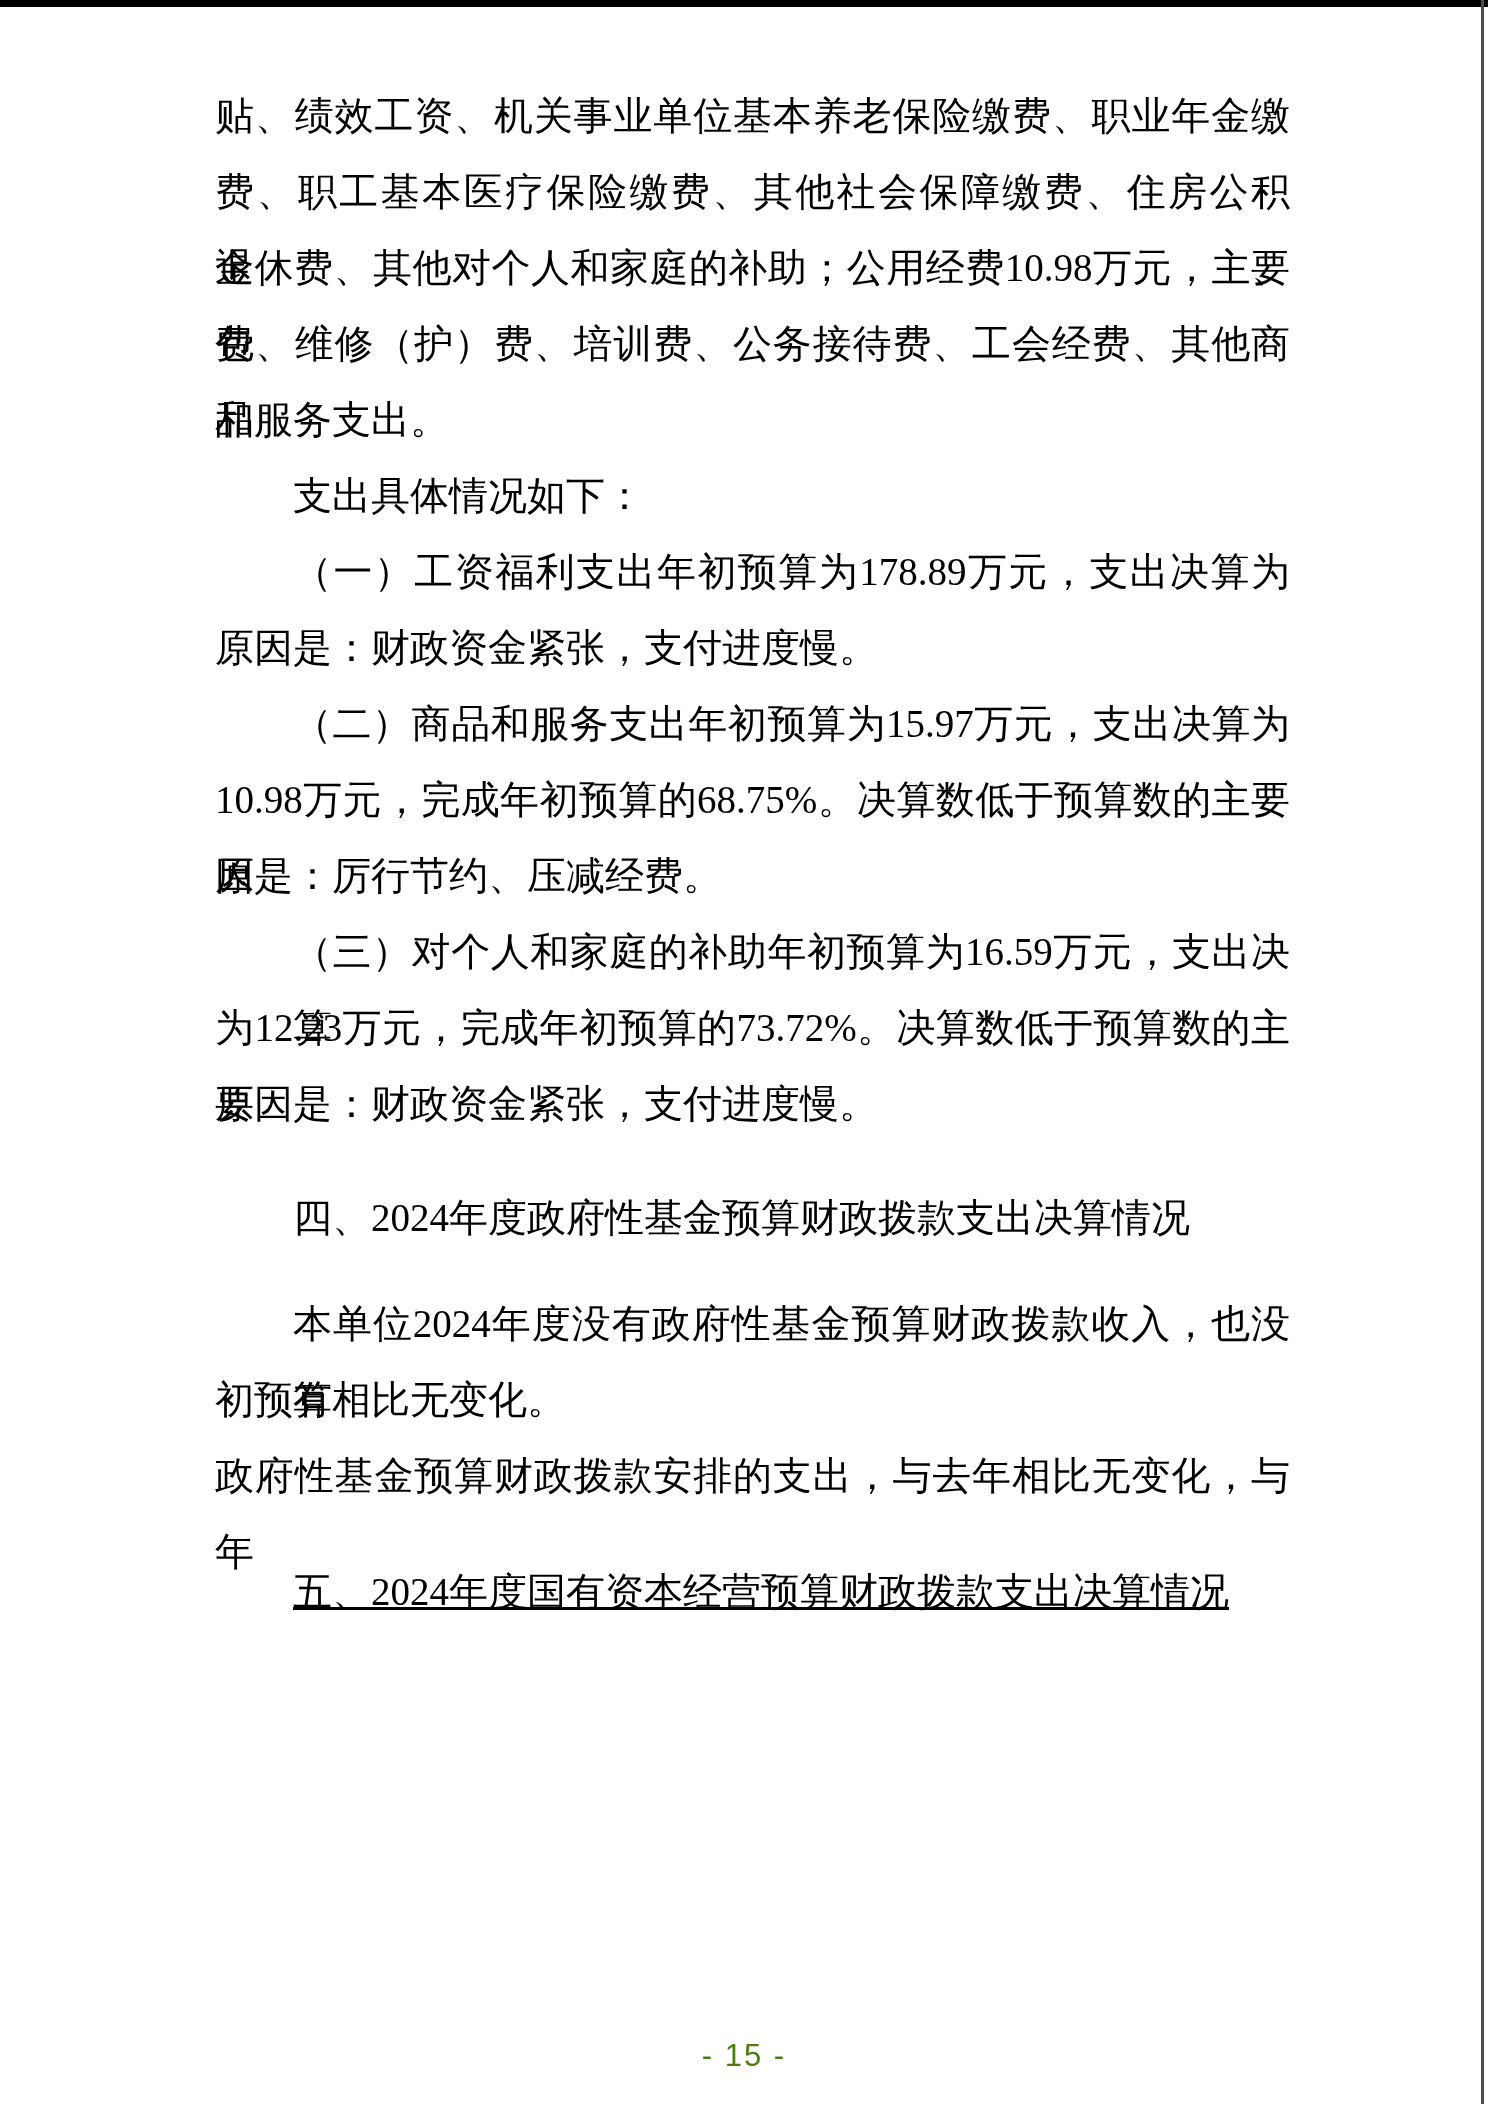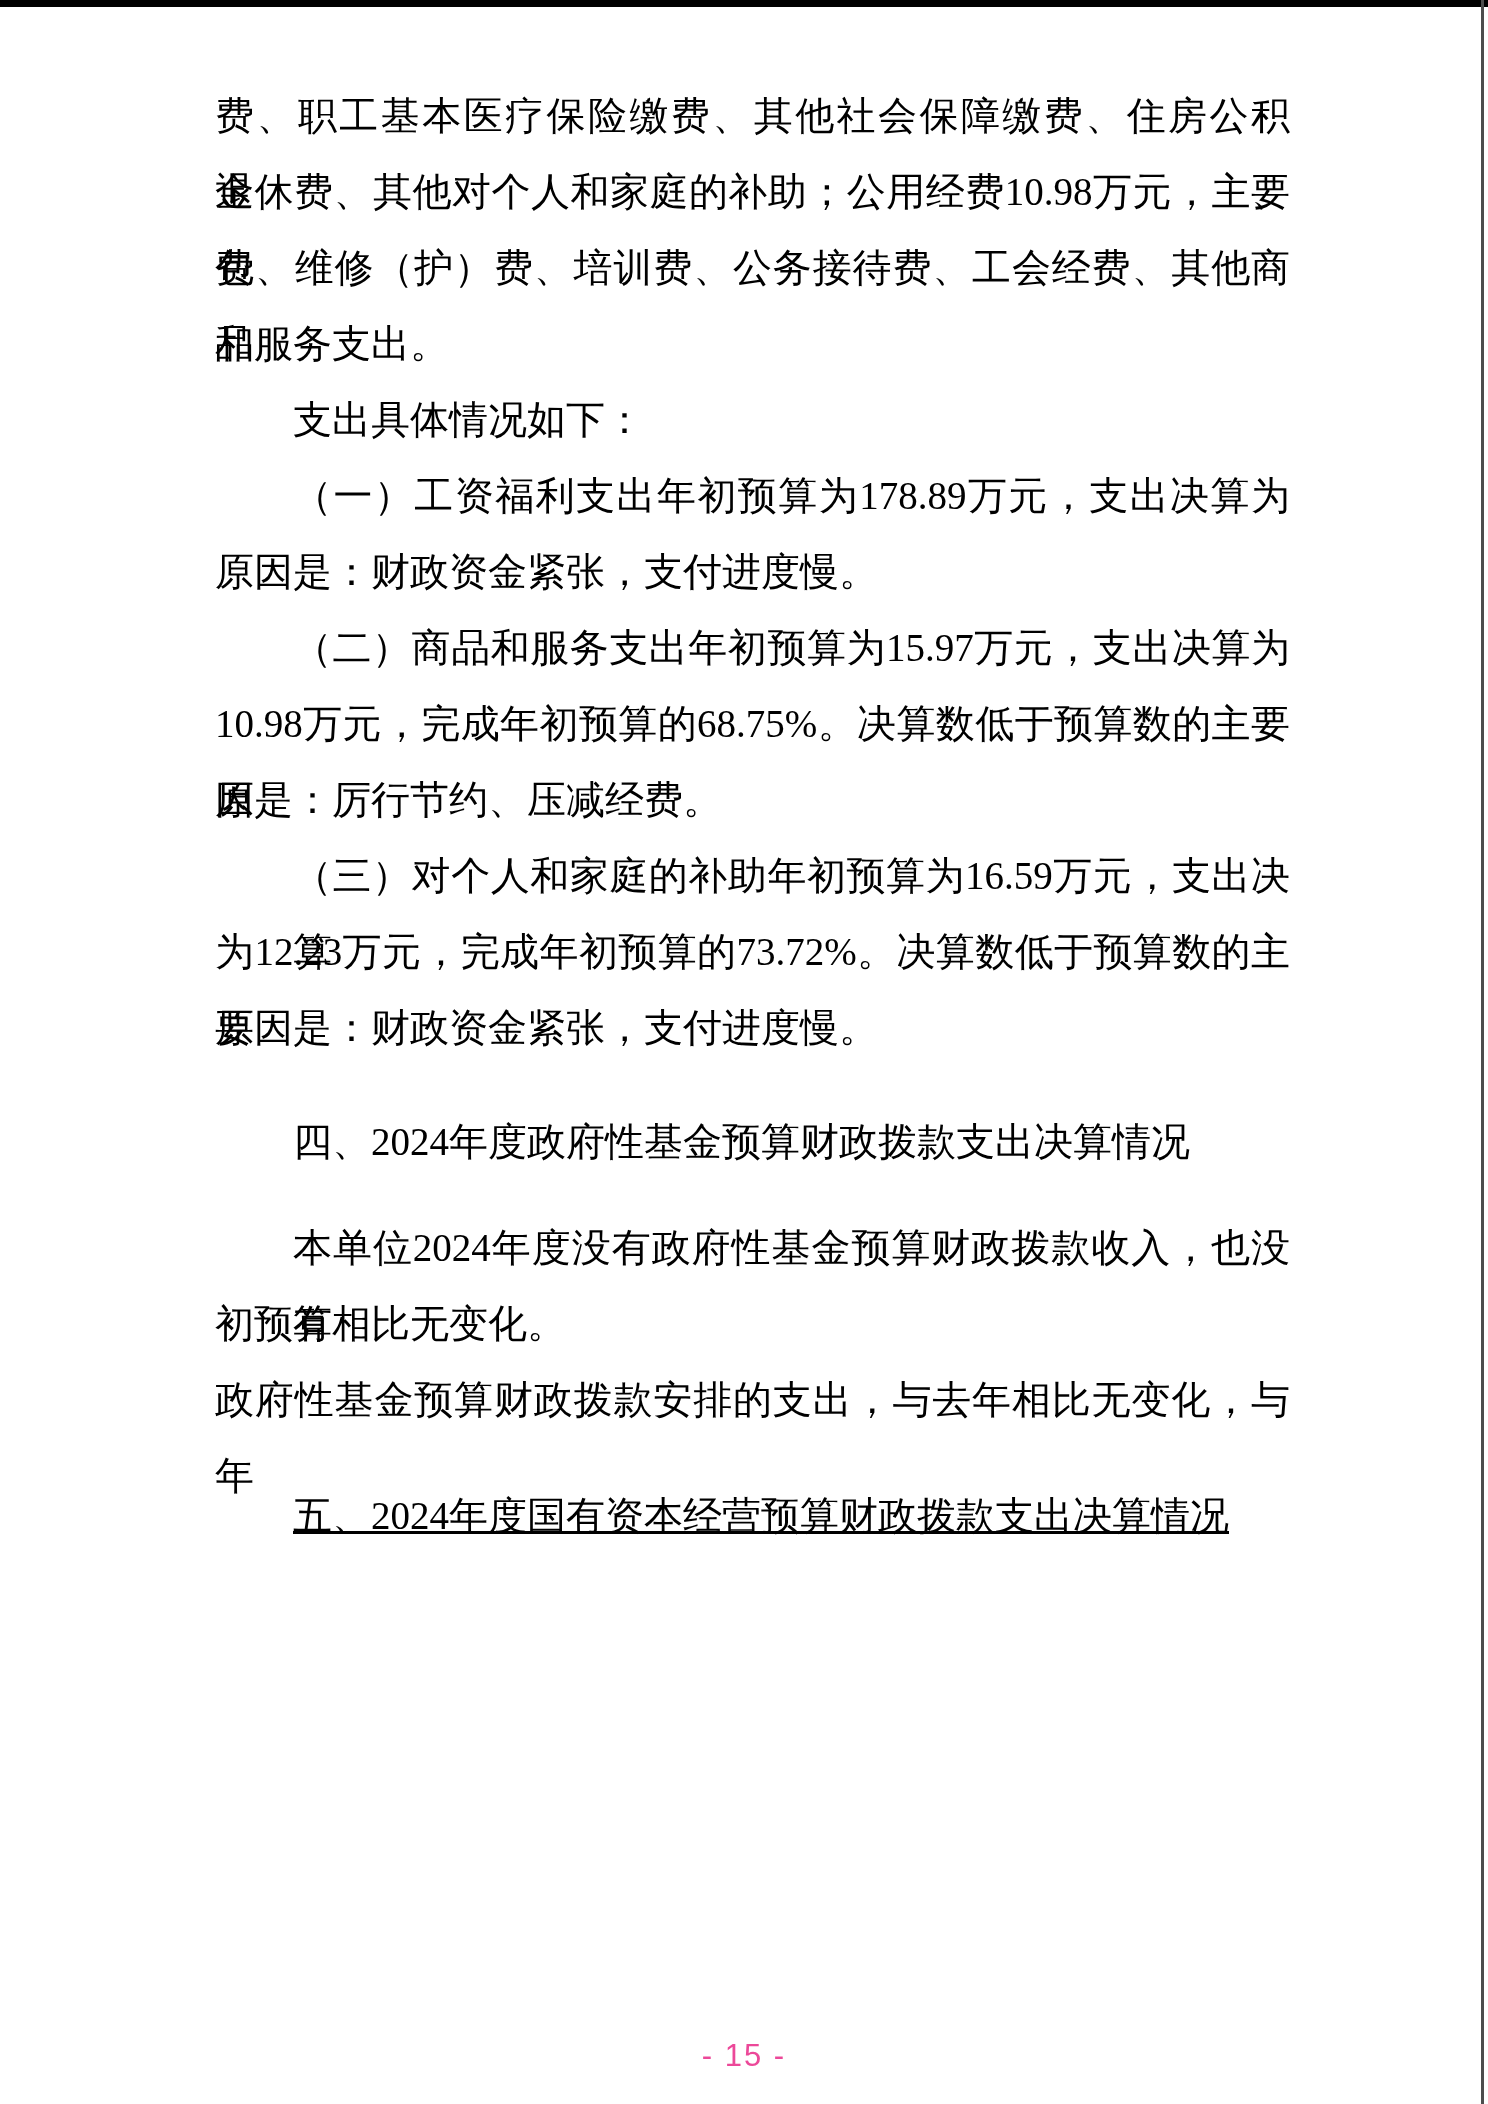--- a/index.html
+++ b/index.html
@@ -49,33 +49,34 @@
   .hd4 { margin-top: 38px; margin-bottom: 30px; }
   .hd5 { margin-top: 40px; text-decoration: underline; }
   .footer {
     position: absolute;
     left: 0; top: 2038px;
     width: 100%;
     text-align: center;
     font-family: "Liberation Sans", "DejaVu Sans", sans-serif;
     font-size: 31px;
     letter-spacing: 2px;
-    color: #ec4899;
+    color: #4d7c0f;
   }
 </style>
 </head>
 <body>
 
 <div class="page">
 
   <div class="topbar"></div>
   <div class="rightline"></div>
 
   <div class="content">
 
+    <div class="ln j">贴、绩效工资、机关事业单位基本养老保险缴费、职业年金缴</div>
     <div class="ln j">费、职工基本医疗保险缴费、其他社会保障缴费、住房公积金、</div>
     <div class="ln j">退休费、其他对个人和家庭的补助；公用经费10.98万元，主要包</div>
     <div class="ln j">费、维修（护）费、培训费、公务接待费、工会经费、其他商品</div>
     <div class="ln">和服务支出。</div>
 
     <div class="ln ind">支出具体情况如下：</div>
 
     <div class="ln ind j">（一）工资福利支出年初预算为178.89万元，支出决算为</div>
     <div class="ln">原因是：财政资金紧张，支付进度慢。</div>
 

